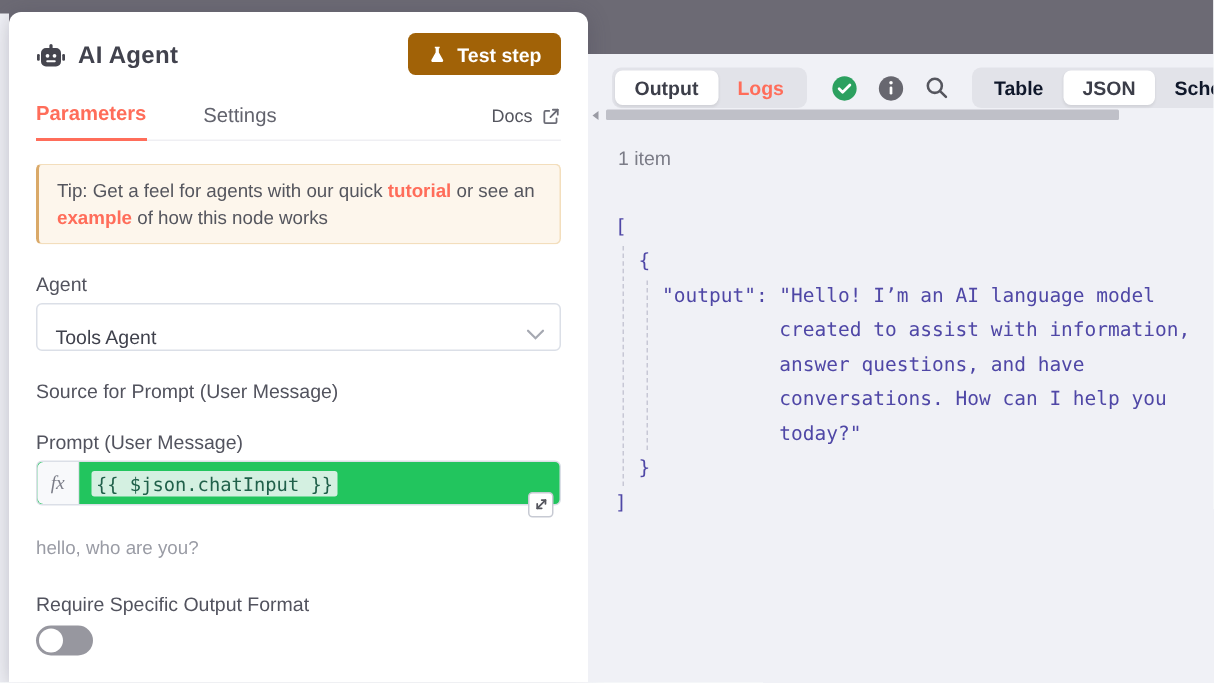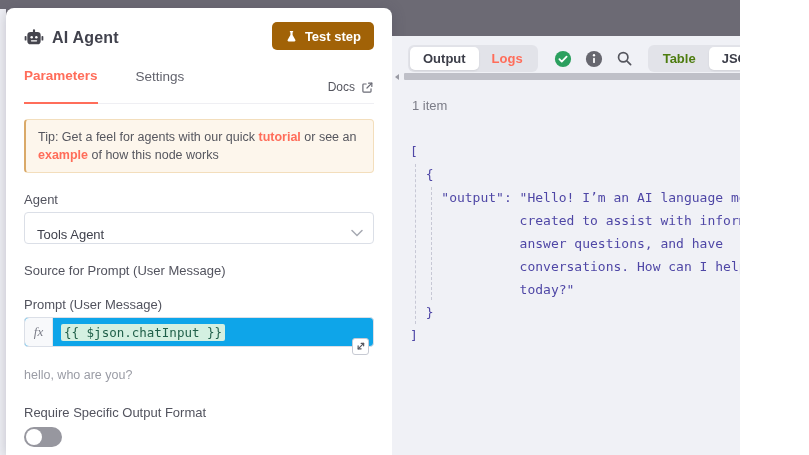--- a/index.html
+++ b/index.html
@@ -1,68 +1,68 @@
 <!DOCTYPE html>
 <html><head>
 <meta charset="utf-8">
 <style>
   * { margin:0; padding:0; box-sizing:border-box; }
   html,body { width:809px; height:455px; overflow:hidden; }
   body { font-family:"Liberation Sans", sans-serif; }
-  .screen { position:relative; width:740px; height:455px; background:#f0f1f6; overflow:hidden; }
+  .screen { position:relative; width:809px; height:455px; background:#f0f1f6; overflow:hidden; }
 
   
   .canvas-top { position:absolute; left:0; top:0; right:0; height:36px; background:#6c6a74; }
   .left-sliver { position:absolute; left:0; top:9px; width:6px; bottom:0; background:#f0f1f6; }
 
   
   .card { position:absolute; left:6px; top:8px; width:386px; bottom:0;
           background:#ffffff; border-radius:8px 8px 0 0;
           box-shadow:0 2px 14px rgba(60,56,80,.28); padding:14px 18px 0 18px; }
   .card-header { display:flex; align-items:center; height:32px; position:relative; }
   .robot-icon { width:20px; height:20px; margin-right:8px; display:inline-flex; }
   .node-title { font-size:16px; font-weight:700; color:#41424d; letter-spacing:.2px; }
   .test-step-btn { position:absolute; right:0; top:0; height:28px; padding:0 13px;
           background:#a16207; border:none; border-radius:5px; color:#fff; font-size:13px;
           font-weight:700; font-family:inherit; display:inline-flex; align-items:center; gap:7px; cursor:pointer; }
   .tabs-row { display:flex; align-items:flex-end; margin-top:8px; border-bottom:1px solid #efeff3; }
-  .tab { font-size:13.5px; padding:6px 0 19px 0; margin-right:38px; color:#62636d; cursor:pointer; }
+  .tab { font-size:13.5px; padding:6px 0 9px 0; margin-right:38px; color:#62636d; cursor:pointer; }
   .tab.active { color:#ff6d5a; font-weight:700; border-bottom:2px solid #ff6d5a; margin-bottom:-1px; }
   .docs { margin-left:auto; margin-right:0; display:flex; align-items:center; gap:6px;
           font-size:12px; color:#55565f; padding-bottom:9px; cursor:pointer; }
 
   .tip-banner { margin-top:15px; background:#fdf6ec; border:1px solid #f3debc; border-left:2px solid #daa968;
           border-radius:4px; padding:8px 12px; font-size:12.5px; line-height:1.45; color:#55565e; }
   .tip-link { color:#ff6d5a; font-weight:700; cursor:pointer; }
 
   .field-label { margin:19px 0 5px 0; font-size:13px; color:#52535e; }
   .select { position:relative; height:32px; border:1px solid #dbdfe7; border-radius:4px; background:#fff;
           display:flex; align-items:center; padding:12px 28px 0 12px; font-size:13px; color:#3f414c; cursor:pointer; }
   .select .chev { position:absolute; right:10px; top:12px; }
 
   .expr-field { display:flex; height:30px; border:1px solid #dbdfe7; border-radius:4px;
-          background:#0ea5e9; position:relative; overflow:visible; }
+          background:#22c55e; position:relative; overflow:visible; }
   .fx-box { width:28px; background:#f8f9fb; border-right:1px solid #e2e5ec; border-radius:4px 0 0 4px;
           display:flex; align-items:center; justify-content:center;
           font-family:"Liberation Serif", serif; font-style:italic; font-size:13px; color:#7b7d88; }
   .expr-value { display:flex; align-items:center; padding-left:8px; flex:1; }
   .expr-chip { font-family:"DejaVu Sans Mono", monospace; font-size:12.5px; color:#20604a;
           background:#d4f0e1; padding:1px 3px; border-radius:2px; white-space:pre; }
   .expand-btn { position:absolute; right:4px; bottom:-9px; width:17px; height:17px; background:#fff;
           border:1px solid #c7cad3; border-radius:3px; display:flex; align-items:center; justify-content:center; cursor:pointer; }
   .expr-preview { margin-top:21px; font-size:12.5px; color:#9a9ca5; }
 
   .toggle { margin-top:7px; width:38px; height:20px; border-radius:10px; background:#97979f; position:relative; cursor:pointer; }
   .toggle .knob { position:absolute; left:2px; top:2px; width:16px; height:16px; border-radius:50%; background:#fff; }
 
   
   .out-panel { position:absolute; left:392px; top:36px; right:0; bottom:0; background:#f0f1f6; }
   .out-header { position:absolute; left:16px; top:9px; right:14px; display:flex; align-items:center; }
   .seg { display:flex; background:#e2e3e9; border-radius:6px; padding:2px; }
-  .seg-item { font-size:13px; font-weight:700; color:#4d7c0f; padding:4px 13px; border-radius:5px; cursor:pointer; white-space:nowrap; }
+  .seg-item { font-size:13px; font-weight:700; color:#0f172a; padding:4px 13px; border-radius:5px; cursor:pointer; white-space:nowrap; }
   .seg-item.active { background:#ffffff; color:#3c3e49; box-shadow:0 1px 2px rgba(0,0,0,.08); }
   .seg-item.logs { color:#ff6d5a; }
   .hdr-icons { display:flex; align-items:center; gap:13px; margin:0 14px 0 16px; }
   .icon-btn { width:18px; height:18px; display:inline-flex; align-items:center; justify-content:center; cursor:pointer; }
   .seg.views { margin-left:auto; }
 
   .hscroll { position:absolute; left:12px; top:37px; height:7px; width:342px; background:#bfc0c8; border-radius:1px; }
   .hscroll-arrow { position:absolute; left:3px; top:38px; width:0; height:0;
           border-top:3px solid transparent; border-bottom:3px solid transparent; border-right:4px solid #9a9ba4; }
 

